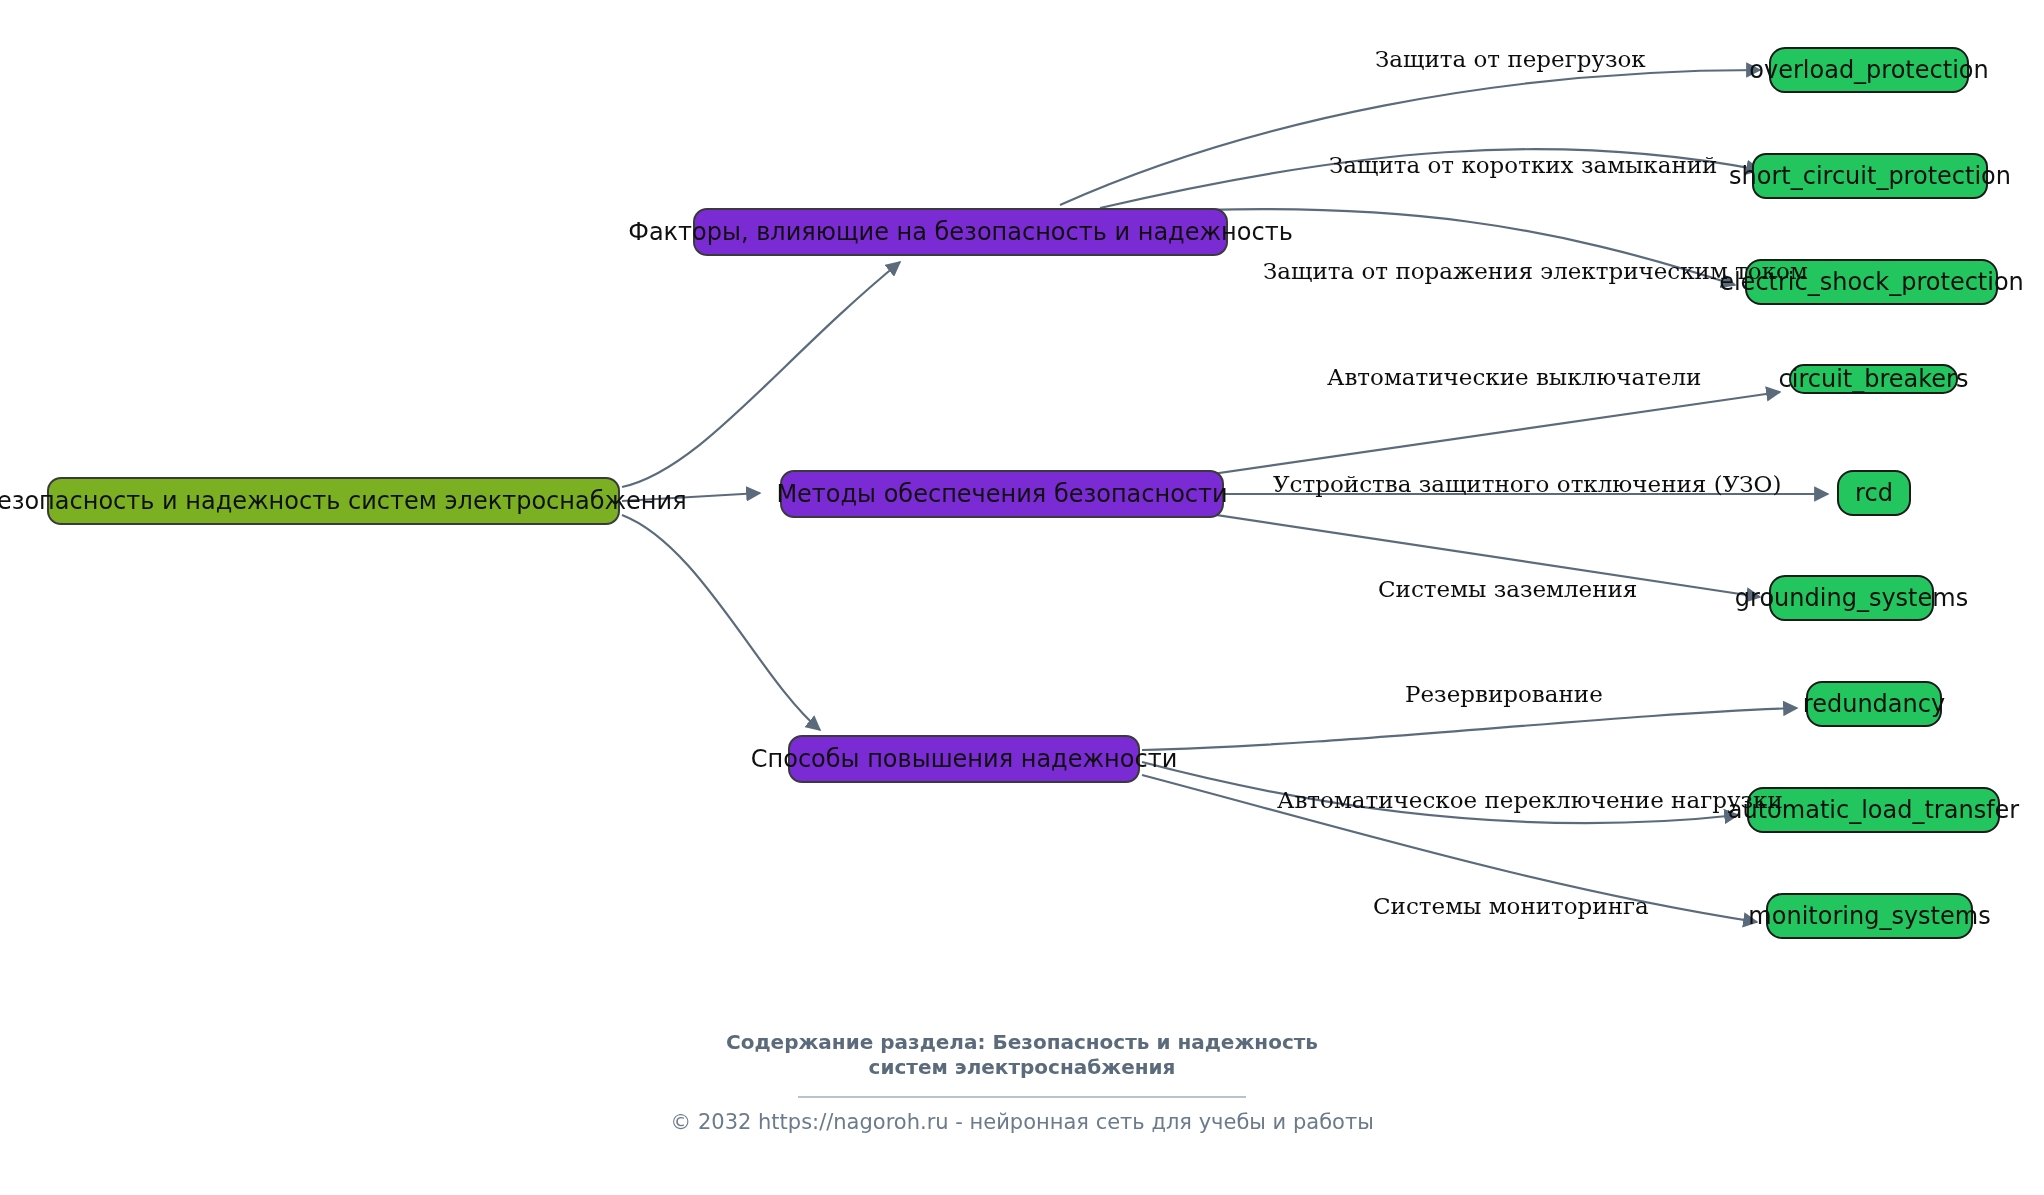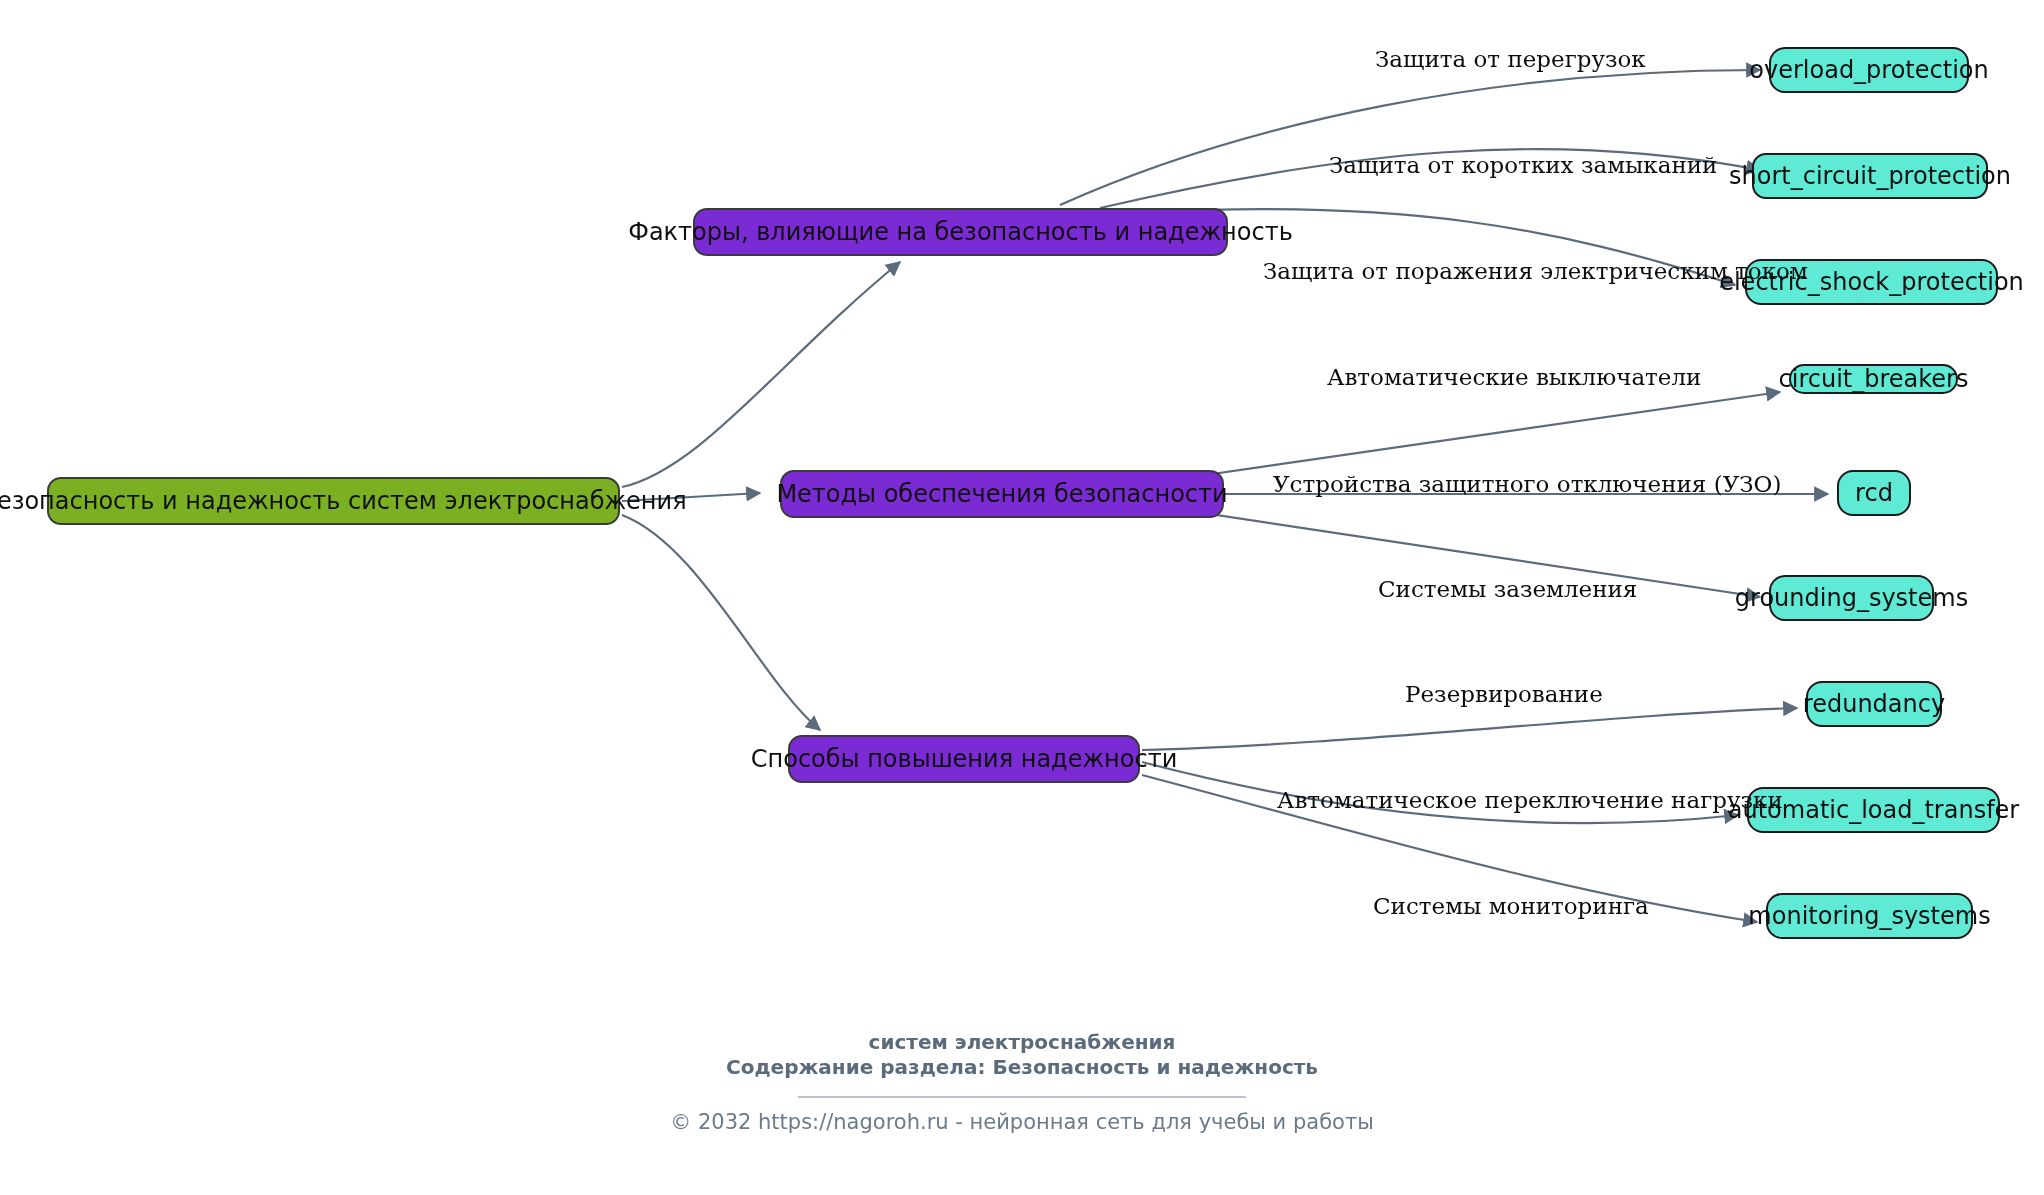--- a/index.html
+++ b/index.html
@@ -40,21 +40,21 @@
     font-family: "DejaVu Sans", sans-serif;
   }
   .node-branch {
     background: #7B2BD4;
     border: 2px solid #3a3a3a;
     color: #101010;
     font-size: 24px;
     font-family: "DejaVu Sans", sans-serif;
   }
   .node-leaf {
-    background: #5eead4;
+    background: #22c55e;
     border: 2px solid #1a1a1a;
     color: #101010;
     font-size: 24px;
     font-family: "DejaVu Sans", sans-serif;
     border-radius: 16px;
   }
   .edge-label {
     position: absolute;
     font-family: "DejaVu Serif", serif;
     font-size: 23px;
@@ -139,19 +139,19 @@
       <div class="edge-label" style="left: 1263px; top: 260px;">Защита от поражения электрическим током</div>
       <div class="edge-label" style="left: 1327px; top: 366px;">Автоматические выключатели</div>
       <div class="edge-label" style="left: 1273px; top: 473px;">Устройства защитного отключения (УЗО)</div>
       <div class="edge-label" style="left: 1378px; top: 578px;">Системы заземления</div>
       <div class="edge-label" style="left: 1405px; top: 683px;">Резервирование</div>
       <div class="edge-label" style="left: 1277px; top: 789px;">Автоматическое переключение нагрузки</div>
       <div class="edge-label" style="left: 1373px; top: 895px;">Системы мониторинга</div>
     </div>
 
   <div class="footer footer-title">
+    <div>Содержание раздела: Безопасность и надежность</div>
     <div>систем электроснабжения</div>
-    <div>Содержание раздела: Безопасность и надежность</div>
   </div>
   <div class="footer-rule"></div>
   <div class="footer footer-copy">© 2032 https://nagoroh.ru - нейронная сеть для учебы и работы</div>
 
 </div>
 
 </body></html>

